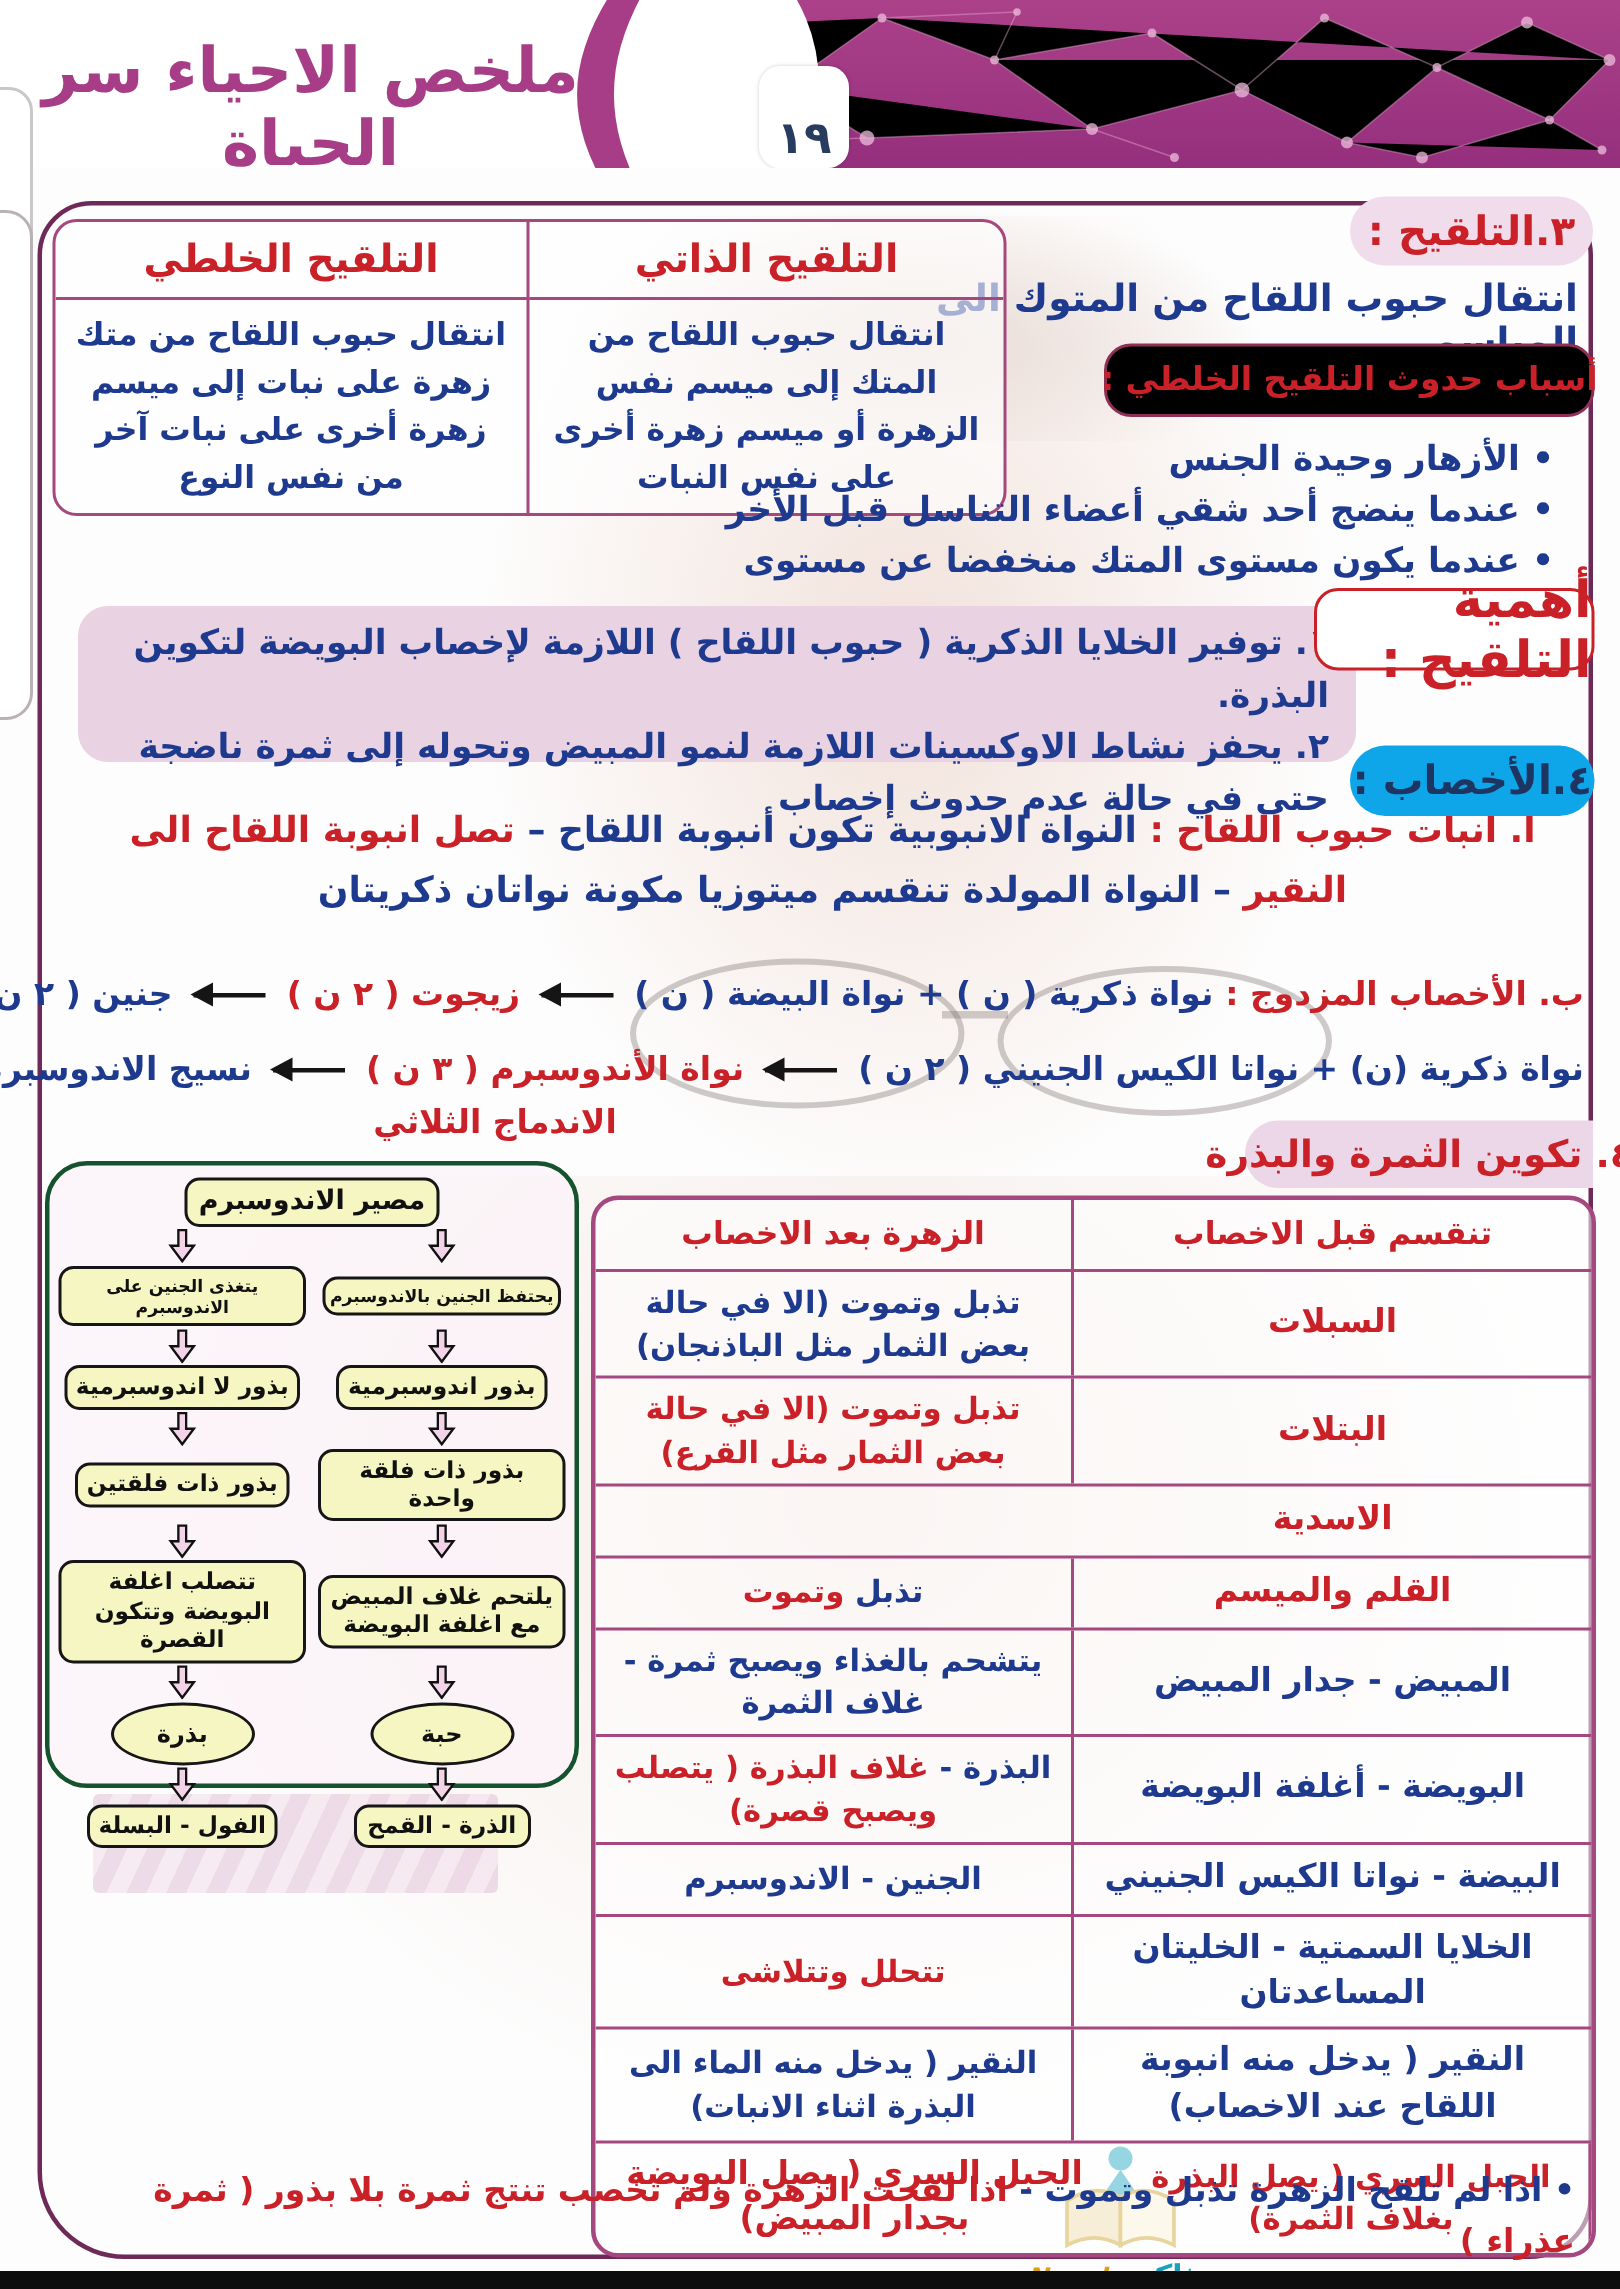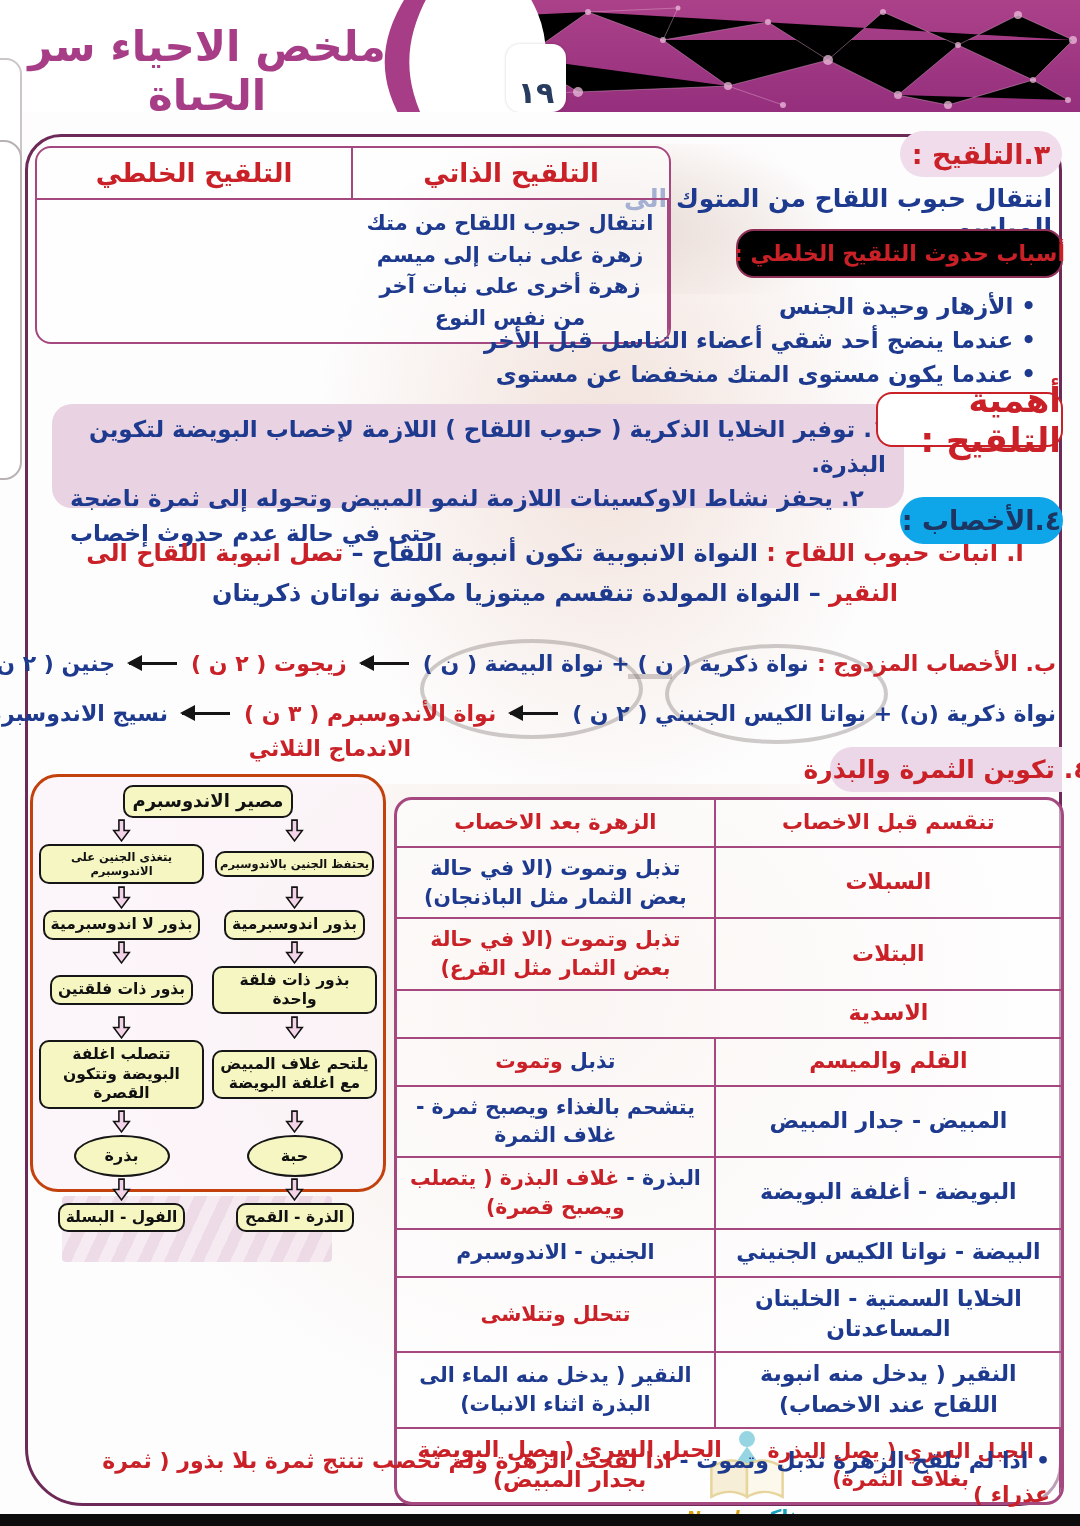--- a/index.html
+++ b/index.html
@@ -62,21 +62,21 @@
     direction:rtl;color:var(--red);font-size:22px;z-index:2;white-space:nowrap;box-sizing:border-box;}
   .bullets{position:absolute;left:430px;top:289px;width:606px;direction:rtl;z-index:2;}
   .bullet-item{color:var(--blue);font-size:23px;line-height:34px;text-align:right;}
   .bullet-item::before{content:"•  ";}
   .imp-title{position:absolute;left:876px;top:392px;width:187px;height:55px;background:#fff;
     border:2.5px solid var(--red);border-radius:16px;display:flex;align-items:center;justify-content:center;
     direction:rtl;color:var(--red);font-size:34px;z-index:3;box-sizing:border-box;}
   .imp-box{position:absolute;left:52px;top:404px;width:852px;height:104px;background:var(--boxpink);
     border-radius:20px;padding:8px 18px;box-sizing:border-box;direction:rtl;z-index:2;}
   .imp-item{color:var(--blue);font-size:23px;line-height:1.5;text-align:right;}
-  .imp-item:last-child{text-align:left;}
+  .imp-item:last-child{text-align:right;}
 
   .germ{position:absolute;left:55px;top:534px;width:1000px;direction:rtl;text-align:center;
     font-size:24px;line-height:1.65;z-index:2;}
   .chain-row{position:absolute;left:30px;width:1026px;display:flex;direction:rtl;align-items:center;
     gap:8px;font-size:22px;z-index:2;white-space:nowrap;}
   .chain{display:inline-flex;direction:rtl;align-items:center;gap:6px;}
   .harrow{display:inline-block;width:48px;height:3px;background:#151515;position:relative;flex:none;margin:0 8px;}
   .harrow::before{content:"";position:absolute;left:-2px;top:-7px;width:0;height:0;
     border-top:8px solid transparent;border-bottom:8px solid transparent;border-right:15px solid #151515;}
   .chain1{top:651px;} .chain2{top:701px;}
@@ -89,21 +89,21 @@
   .t1{position:absolute;left:35px;top:146px;width:636px;border:2.5px solid var(--tborder);border-radius:16px;
     overflow:hidden;display:grid;grid-template-columns:1fr 1fr;direction:rtl;z-index:2;
     background:rgba(255,255,255,.6);box-sizing:border-box;}
   .t1-h{height:50px;display:flex;align-items:center;justify-content:center;color:var(--red);
     font-size:26px;border-bottom:2.5px solid var(--tborder);}
   .t1-b{min-height:105px;display:flex;align-items:center;justify-content:center;text-align:center;
     color:var(--blue);font-size:21px;line-height:1.5;padding:8px 12px;box-sizing:border-box;}
   .t1-cross{border-right:2.5px solid var(--tborder);}
 
   
-  .flowpanel{position:absolute;left:30px;top:774px;width:356px;height:418px;border:3px solid #c2410c;
+  .flowpanel{position:absolute;left:30px;top:774px;width:356px;height:418px;border:3px solid #14532d;
     border-radius:28px;background:rgba(251,242,248,.8);z-index:2;box-sizing:border-box;padding:8px 6px;}
   .fgrid{display:grid;grid-template-columns:1fr 1fr;column-gap:8px;row-gap:1px;justify-items:center;
     align-items:center;direction:ltr;}
   .fbox{background:var(--flowy);border:2px solid #161616;border-radius:10px;color:#111;text-align:center;
     font-size:15.5px;line-height:1.25;padding:3px 6px;max-width:166px;min-width:118px;direction:rtl;box-sizing:border-box;}
   .ftitle{grid-column:1 / 3;font-size:18px;min-width:170px;}
   .fsmall{font-size:11.5px;min-width:150px;padding:4px 3px;}
   .fellipse{border-radius:50%;min-width:0;width:96px;height:42px;display:flex;align-items:center;
     justify-content:center;padding:0;font-size:16px;}
   .vcell{display:flex;align-items:center;justify-content:center;height:24px;}
@@ -183,20 +183,21 @@
   </div>
 
   <div class="frame"></div>
 
   <div class="pill pill-pollination">٣.التلقيح :</div>
   <div class="def-text">انتقال حبوب اللقاح من المتوك الى المياسم</div>
 
   <div class="t1">
     <div class="t1-h t1-self">التلقيح الذاتي</div>
     <div class="t1-h t1-cross">التلقيح الخلطي</div>
+    <div class="t1-b t1-self">انتقال حبوب اللقاح من المتك إلى ميسم نفس الزهرة أو ميسم زهرة أخرى على نفس النبات</div>
     <div class="t1-b t1-cross">انتقال حبوب اللقاح من متك زهرة على نبات إلى ميسم زهرة أخرى على نبات آخر من نفس النوع</div>
   </div>
 
   <div class="causes-box">أسباب حدوث التلقيح الخلطي :</div>
   <div class="bullets">
       <div class="bullet-item">الأزهار وحيدة الجنس</div>
       <div class="bullet-item">عندما ينضج أحد شقي أعضاء التناسل قبل الأخر</div>
       <div class="bullet-item">عندما يكون مستوى المتك منخفضا عن مستوى الميسم</div>
     </div>
 

